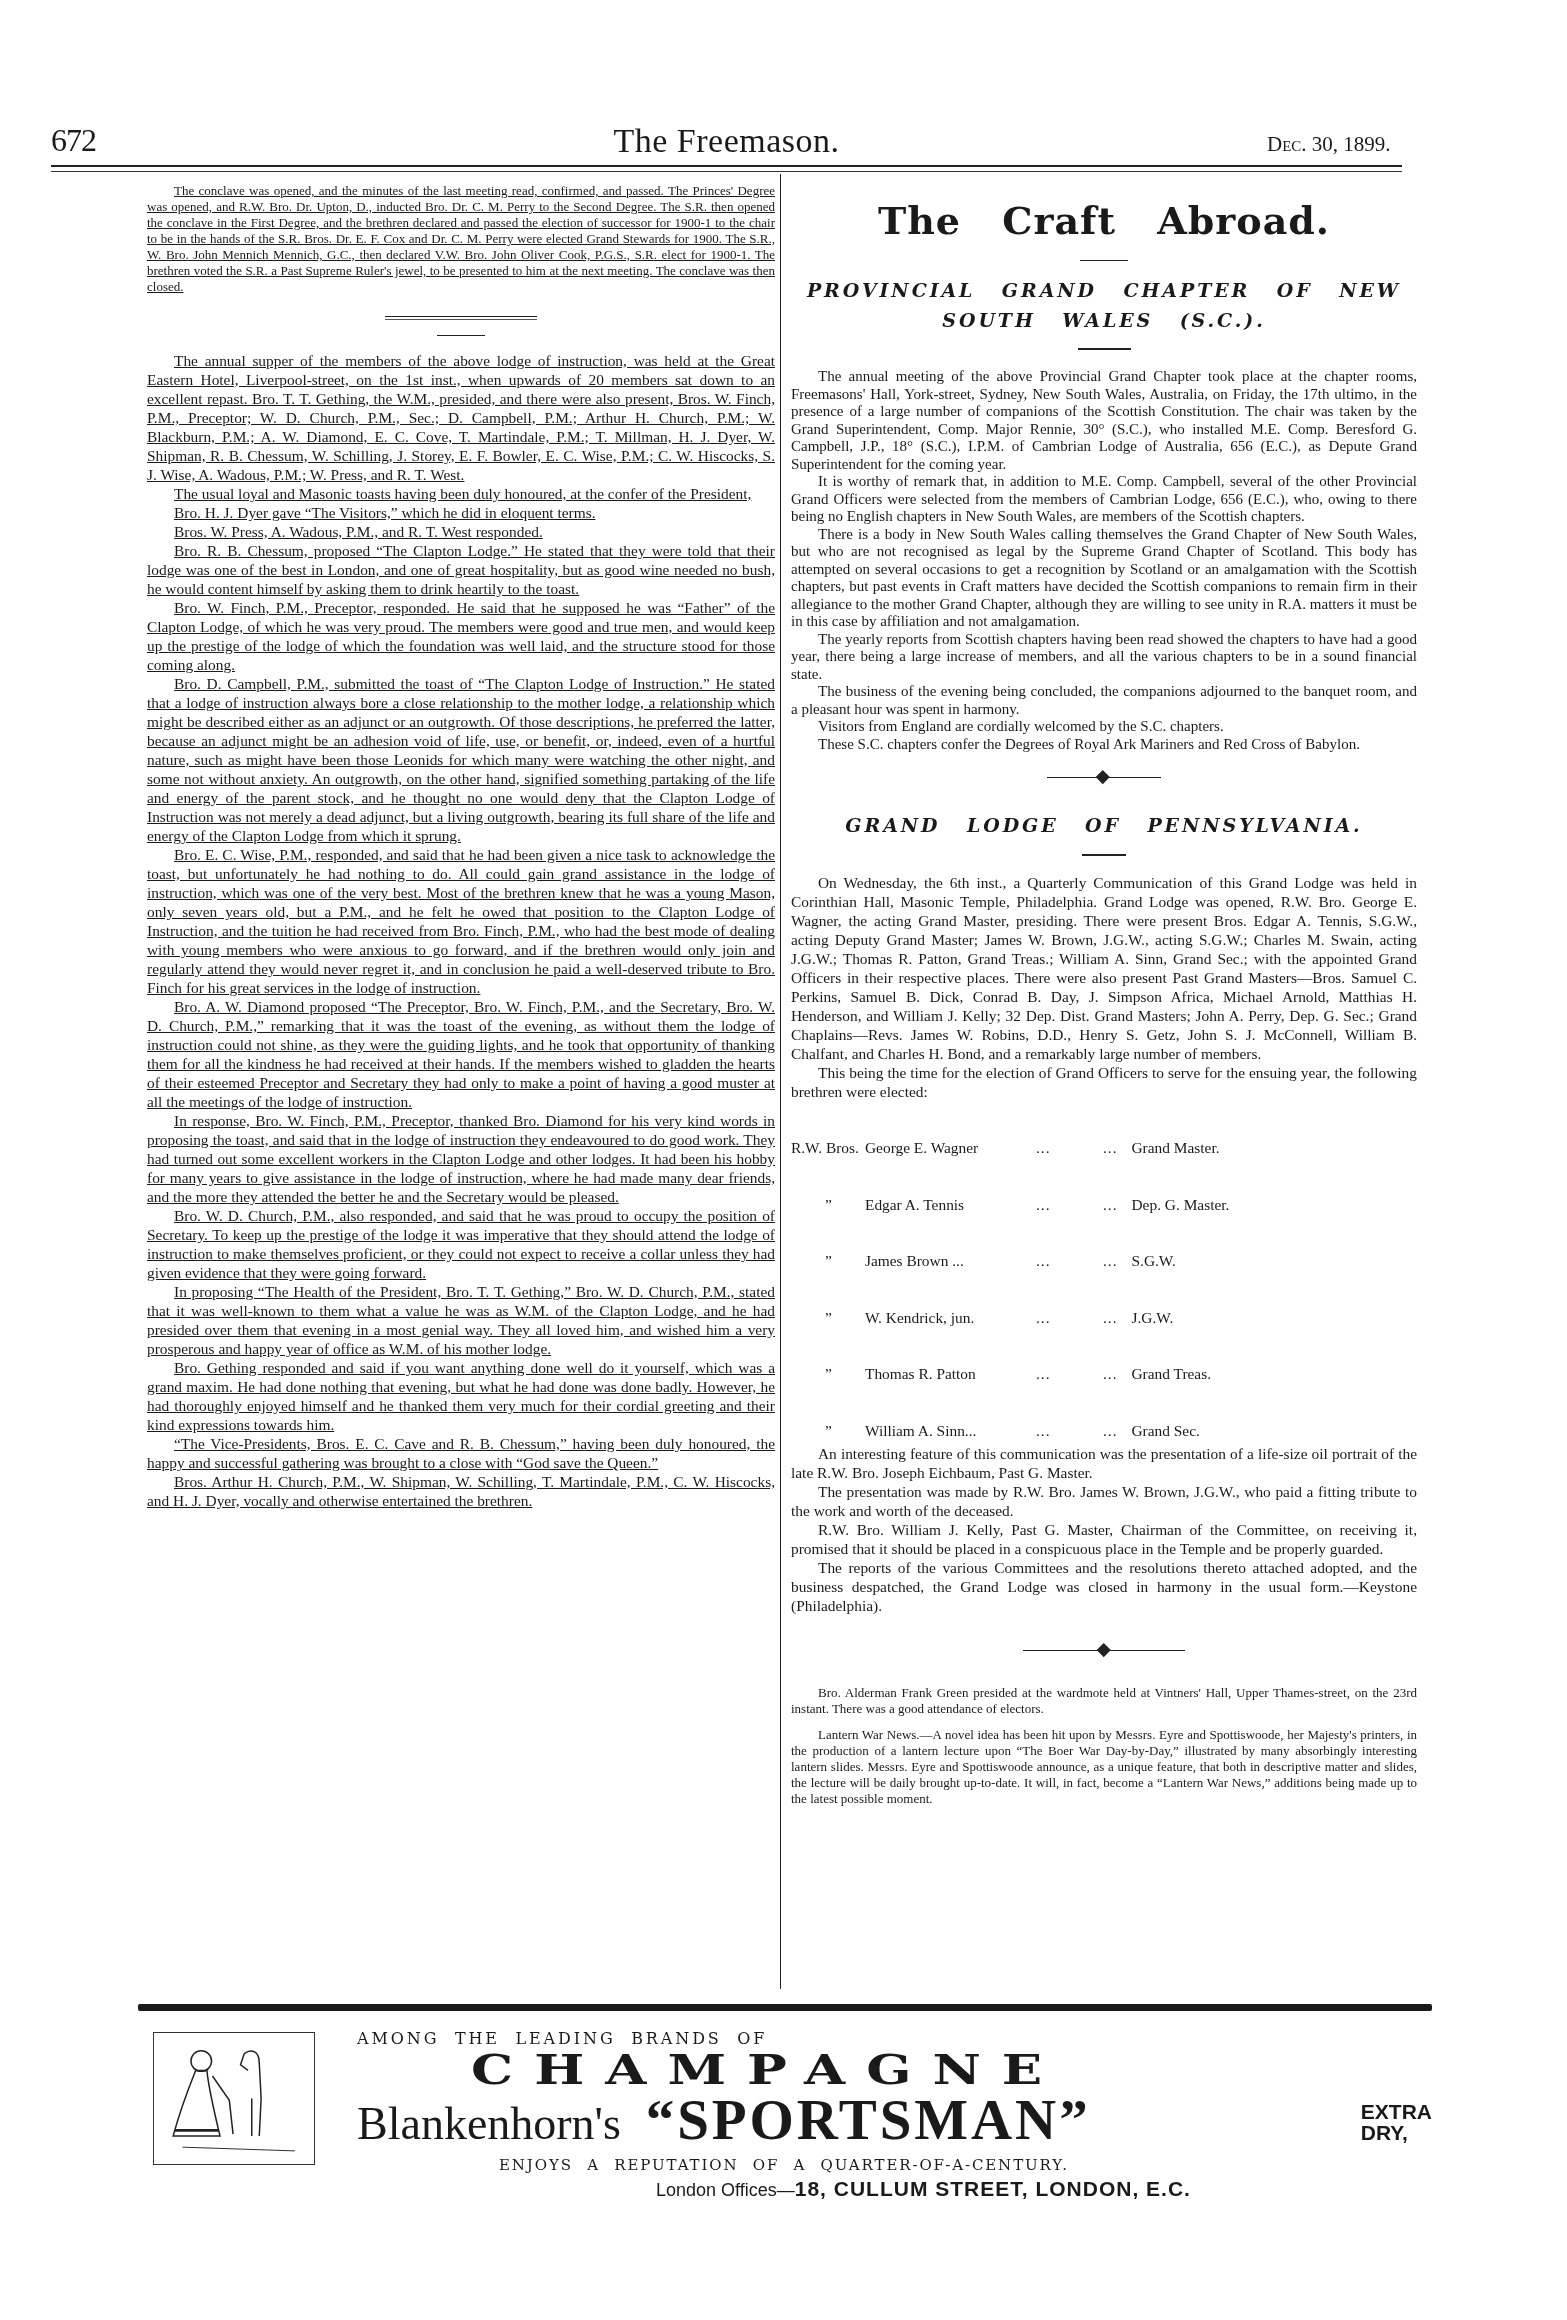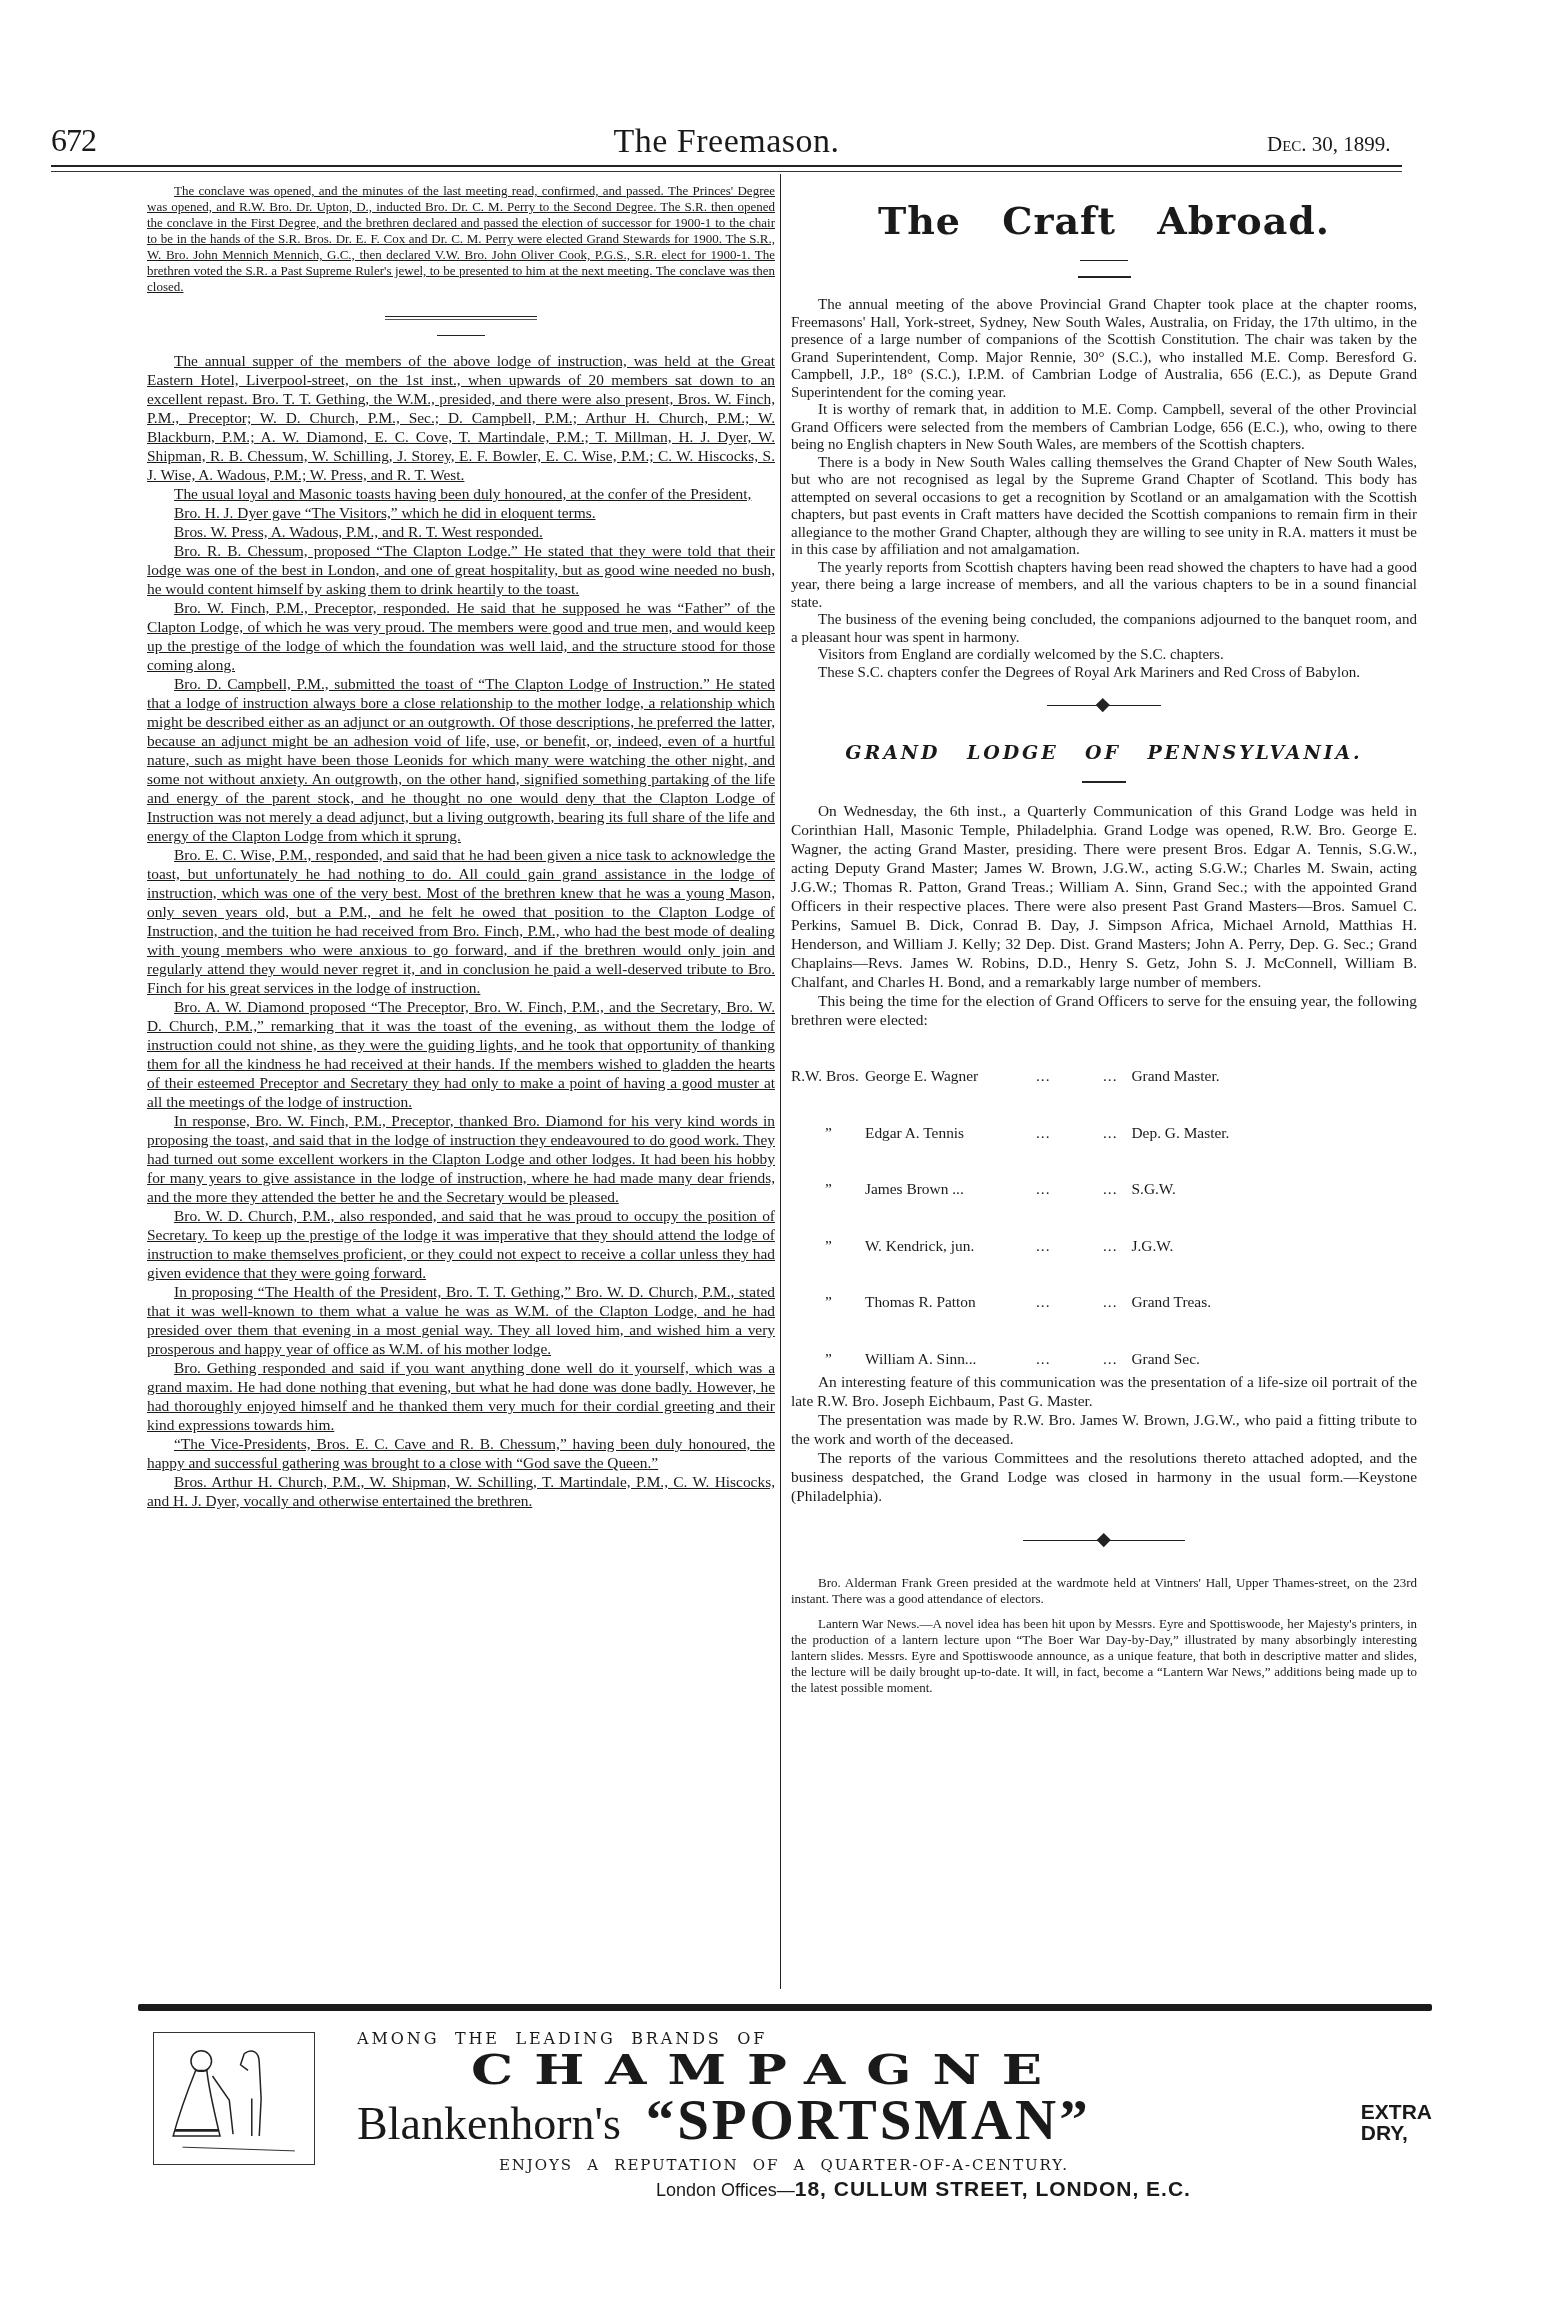--- a/index.html
+++ b/index.html
@@ -91,20 +91,21 @@
     <p class="p">“The Vice-Presidents, Bros. E. C. Cave and R. B. Chessum,” having been duly honoured, the happy and successful gathering was brought to a close with “God save the Queen.”</p>
     <p class="p">Bros. Arthur H. Church, P.M., W. Shipman, W. Schilling, T. Martindale, P.M., C. W. Hiscocks, and H. J. Dyer, vocally and otherwise entertained the brethren.</p>
   </div>
 </section>
 
 <section class="col col-right">
   <h1 class="craft-title">The Craft Abroad.</h1>
 
   <div class="short-rule thin" style="margin-top:17px"></div>
 
+  <h2 class="section-head">Provincial Grand Chapter of New South Wales (S.C.).</h2>
 
   <div class="short-rule mid"></div>
 
   <div>
     <p class="p tight">The annual meeting of the above Provincial Grand Chapter took place at the chapter rooms, Freemasons' Hall, York-street, Sydney, New South Wales, Australia, on Friday, the 17th ultimo, in the presence of a large number of companions of the Scottish Constitution. The chair was taken by the Grand Superintendent, Comp. Major Rennie, 30° (S.C.), who installed M.E. Comp. Beresford G. Campbell, J.P., 18° (S.C.), I.P.M. of Cambrian Lodge of Australia, 656 (E.C.), as Depute Grand Superintendent for the coming year.</p>
     <p class="p tight">It is worthy of remark that, in addition to M.E. Comp. Campbell, several of the other Provincial Grand Officers were selected from the members of Cambrian Lodge, 656 (E.C.), who, owing to there being no English chapters in New South Wales, are members of the Scottish chapters.</p>
     <p class="p tight">There is a body in New South Wales calling themselves the Grand Chapter of New South Wales, but who are not recognised as legal by the Supreme Grand Chapter of Scotland. This body has attempted on several occasions to get a recognition by Scotland or an amalgamation with the Scottish chapters, but past events in Craft matters have decided the Scottish companions to remain firm in their allegiance to the mother Grand Chapter, although they are willing to see unity in R.A. matters it must be in this case by affiliation and not amalgamation.</p>
     <p class="p tight">The yearly reports from Scottish chapters having been read showed the chapters to have had a good year, there being a large increase of members, and all the various chapters to be in a sound financial state.</p>
     <p class="p tight">The business of the evening being concluded, the companions adjourned to the banquet room, and a pleasant hour was spent in harmony.</p>
     <p class="p tight">Visitors from England are cordially welcomed by the S.C. chapters.</p>
@@ -163,20 +164,21 @@
         <span class="ditto">”</span>
         <span>William A. Sinn...</span>
         <span class="dots">...</span>
         <span class="dots">...</span>
         <span>Grand Sec.</span>
       </div>
     </div>
 
     <p class="p">An interesting feature of this communication was the presentation of a life-size oil portrait of the late R.W. Bro. Joseph Eichbaum, Past G. Master.</p>
     <p class="p">The presentation was made by R.W. Bro. James W. Brown, J.G.W., who paid a fitting tribute to the work and worth of the deceased.</p>
+    <p class="p">R.W. Bro. William J. Kelly, Past G. Master, Chairman of the Committee, on receiving it, promised that it should be placed in a conspicuous place in the Temple and be properly guarded.</p>
     <p class="p">The reports of the various Committees and the resolutions thereto attached adopted, and the business despatched, the Grand Lodge was closed in harmony in the usual form.—Keystone (Philadelphia).</p>
   </div>
 
   <div class="diamond-rule" style="width:162px;margin:30px auto 28.5px">
       <span class="dia" style="left:76px"></span>
     </div>
 
   <div>
     <p class="p small" style="margin-bottom:9.5px">Bro. Alderman Frank Green presided at the wardmote held at Vintners' Hall, Upper Thames-street, on the 23rd instant. There was a good attendance of electors.</p>
     <p class="p small">Lantern War News.—A novel idea has been hit upon by Messrs. Eyre and Spottiswoode, her Majesty's printers, in the production of a lantern lecture upon “The Boer War Day-by-Day,” illustrated by many absorbingly interesting lantern slides. Messrs. Eyre and Spottiswoode announce, as a unique feature, that both in descriptive matter and slides, the lecture will be daily brought up-to-date. It will, in fact, become a “Lantern War News,” additions being made up to the latest possible moment.</p>

